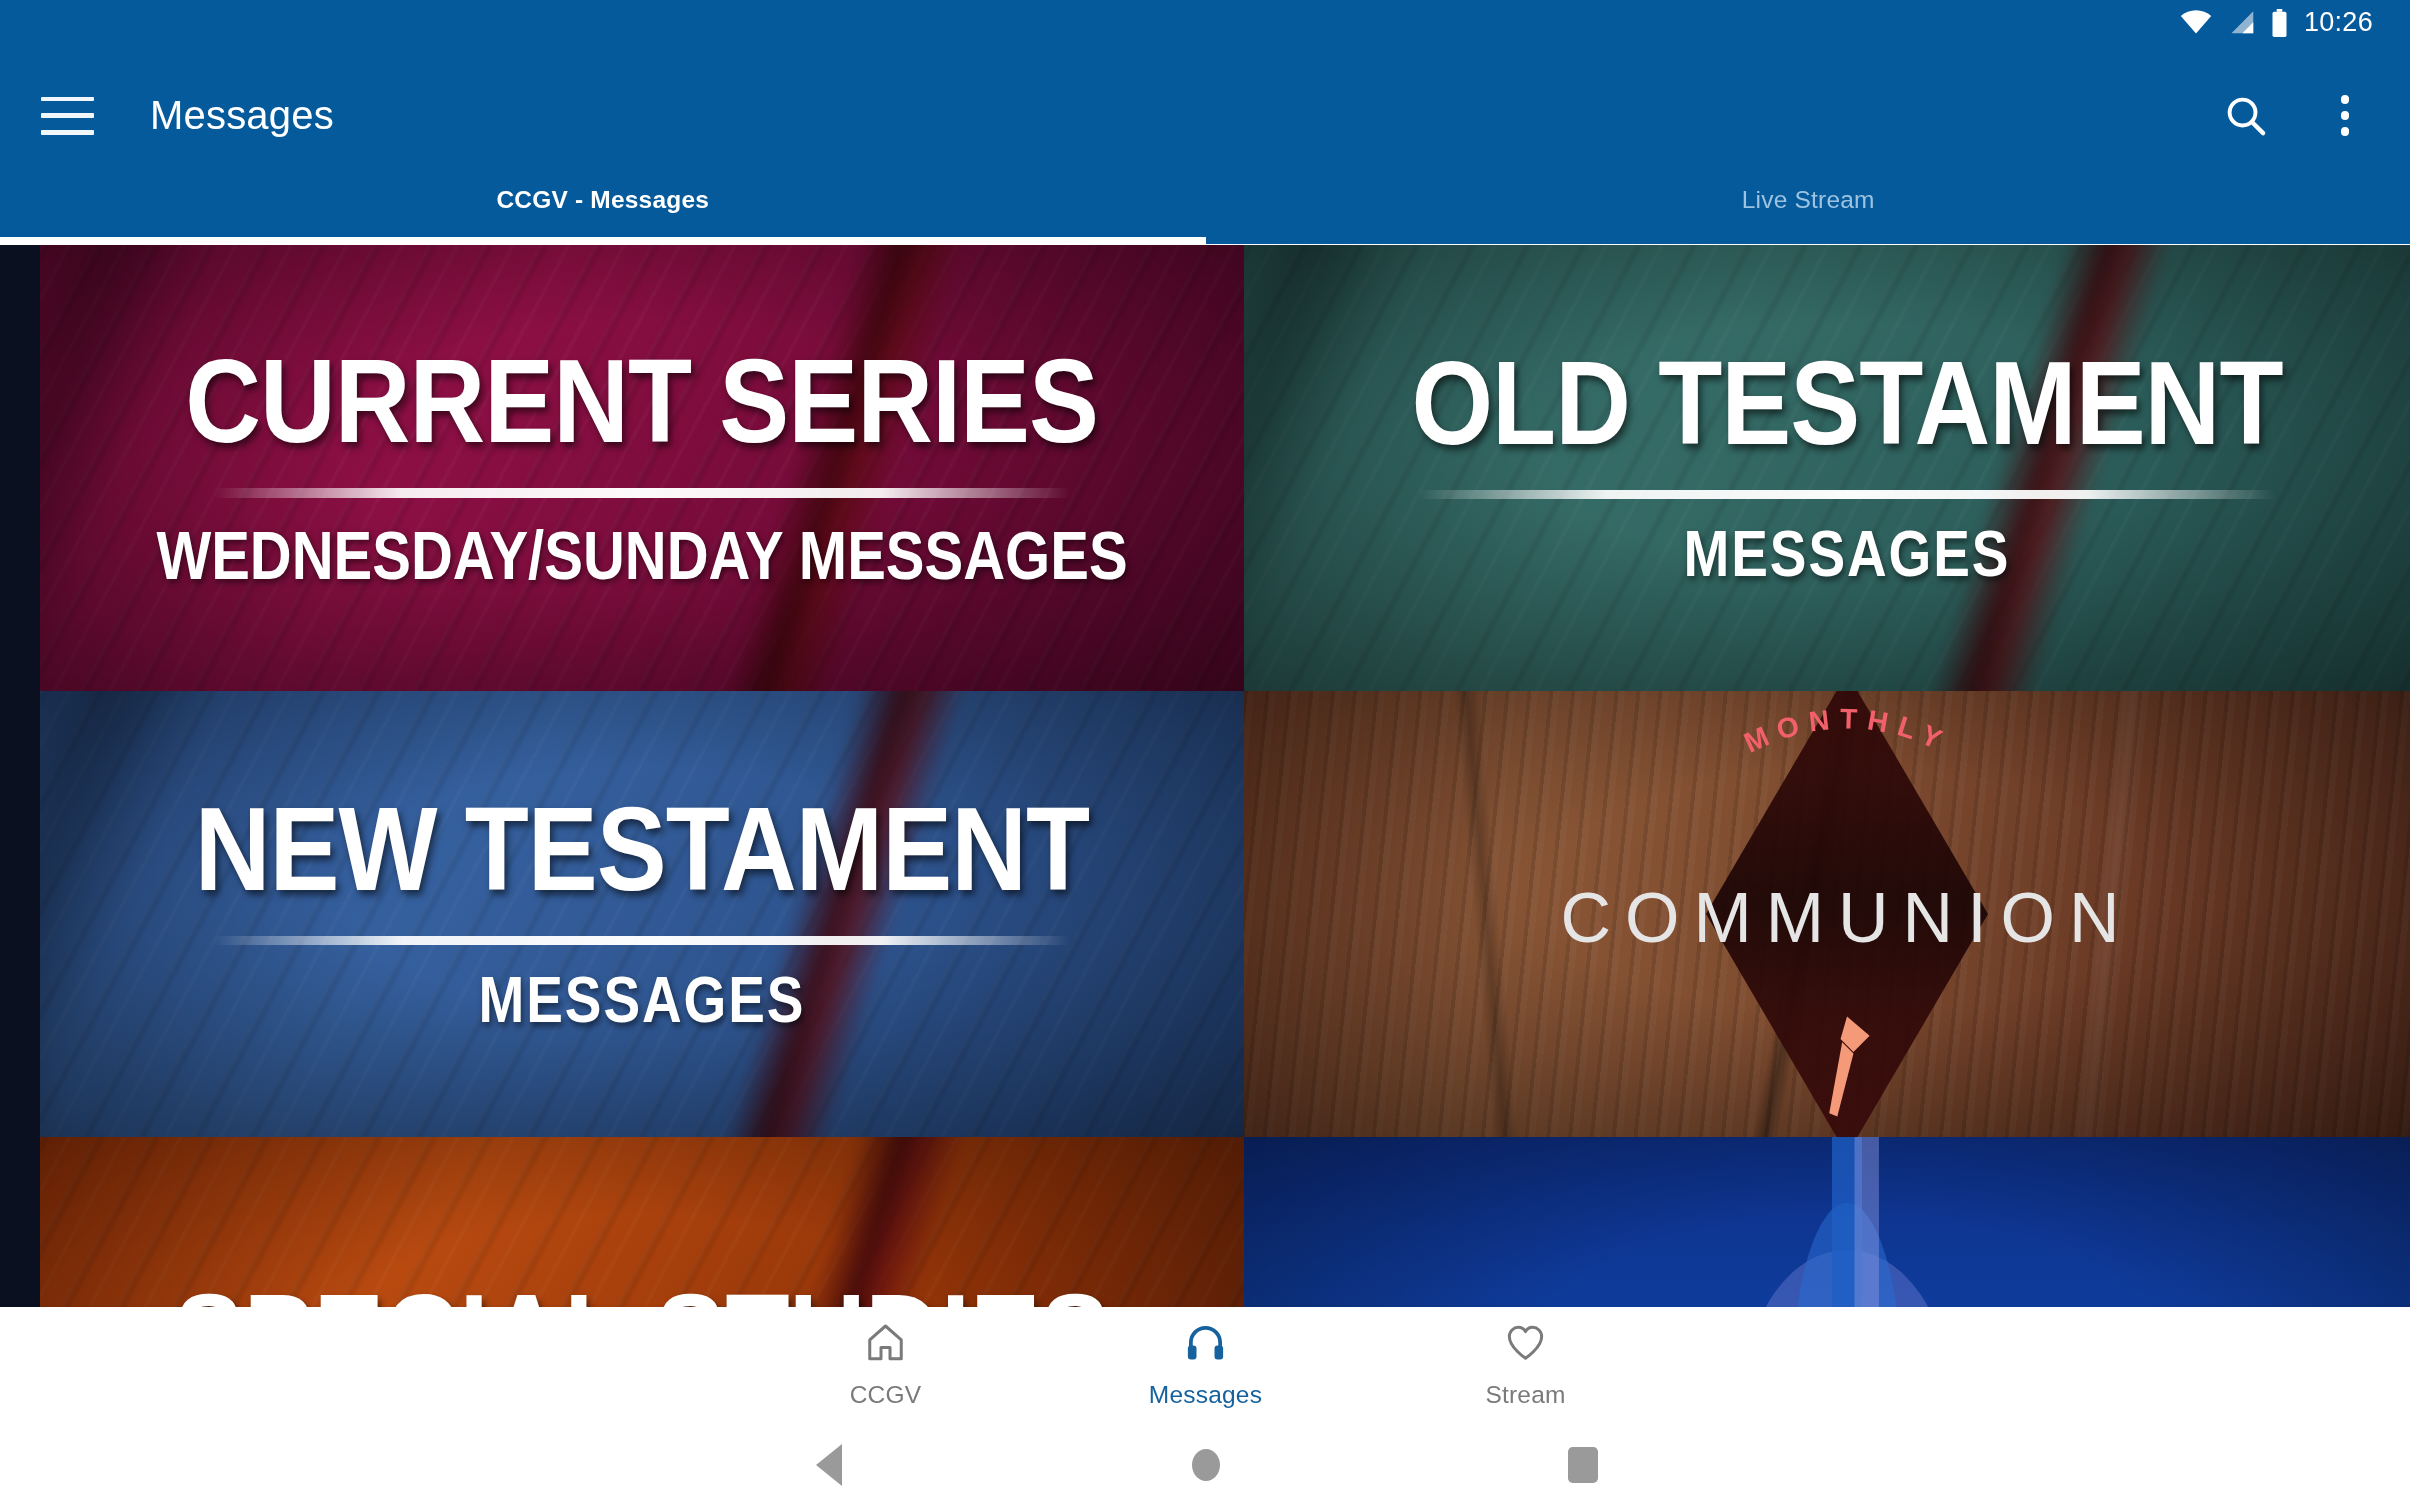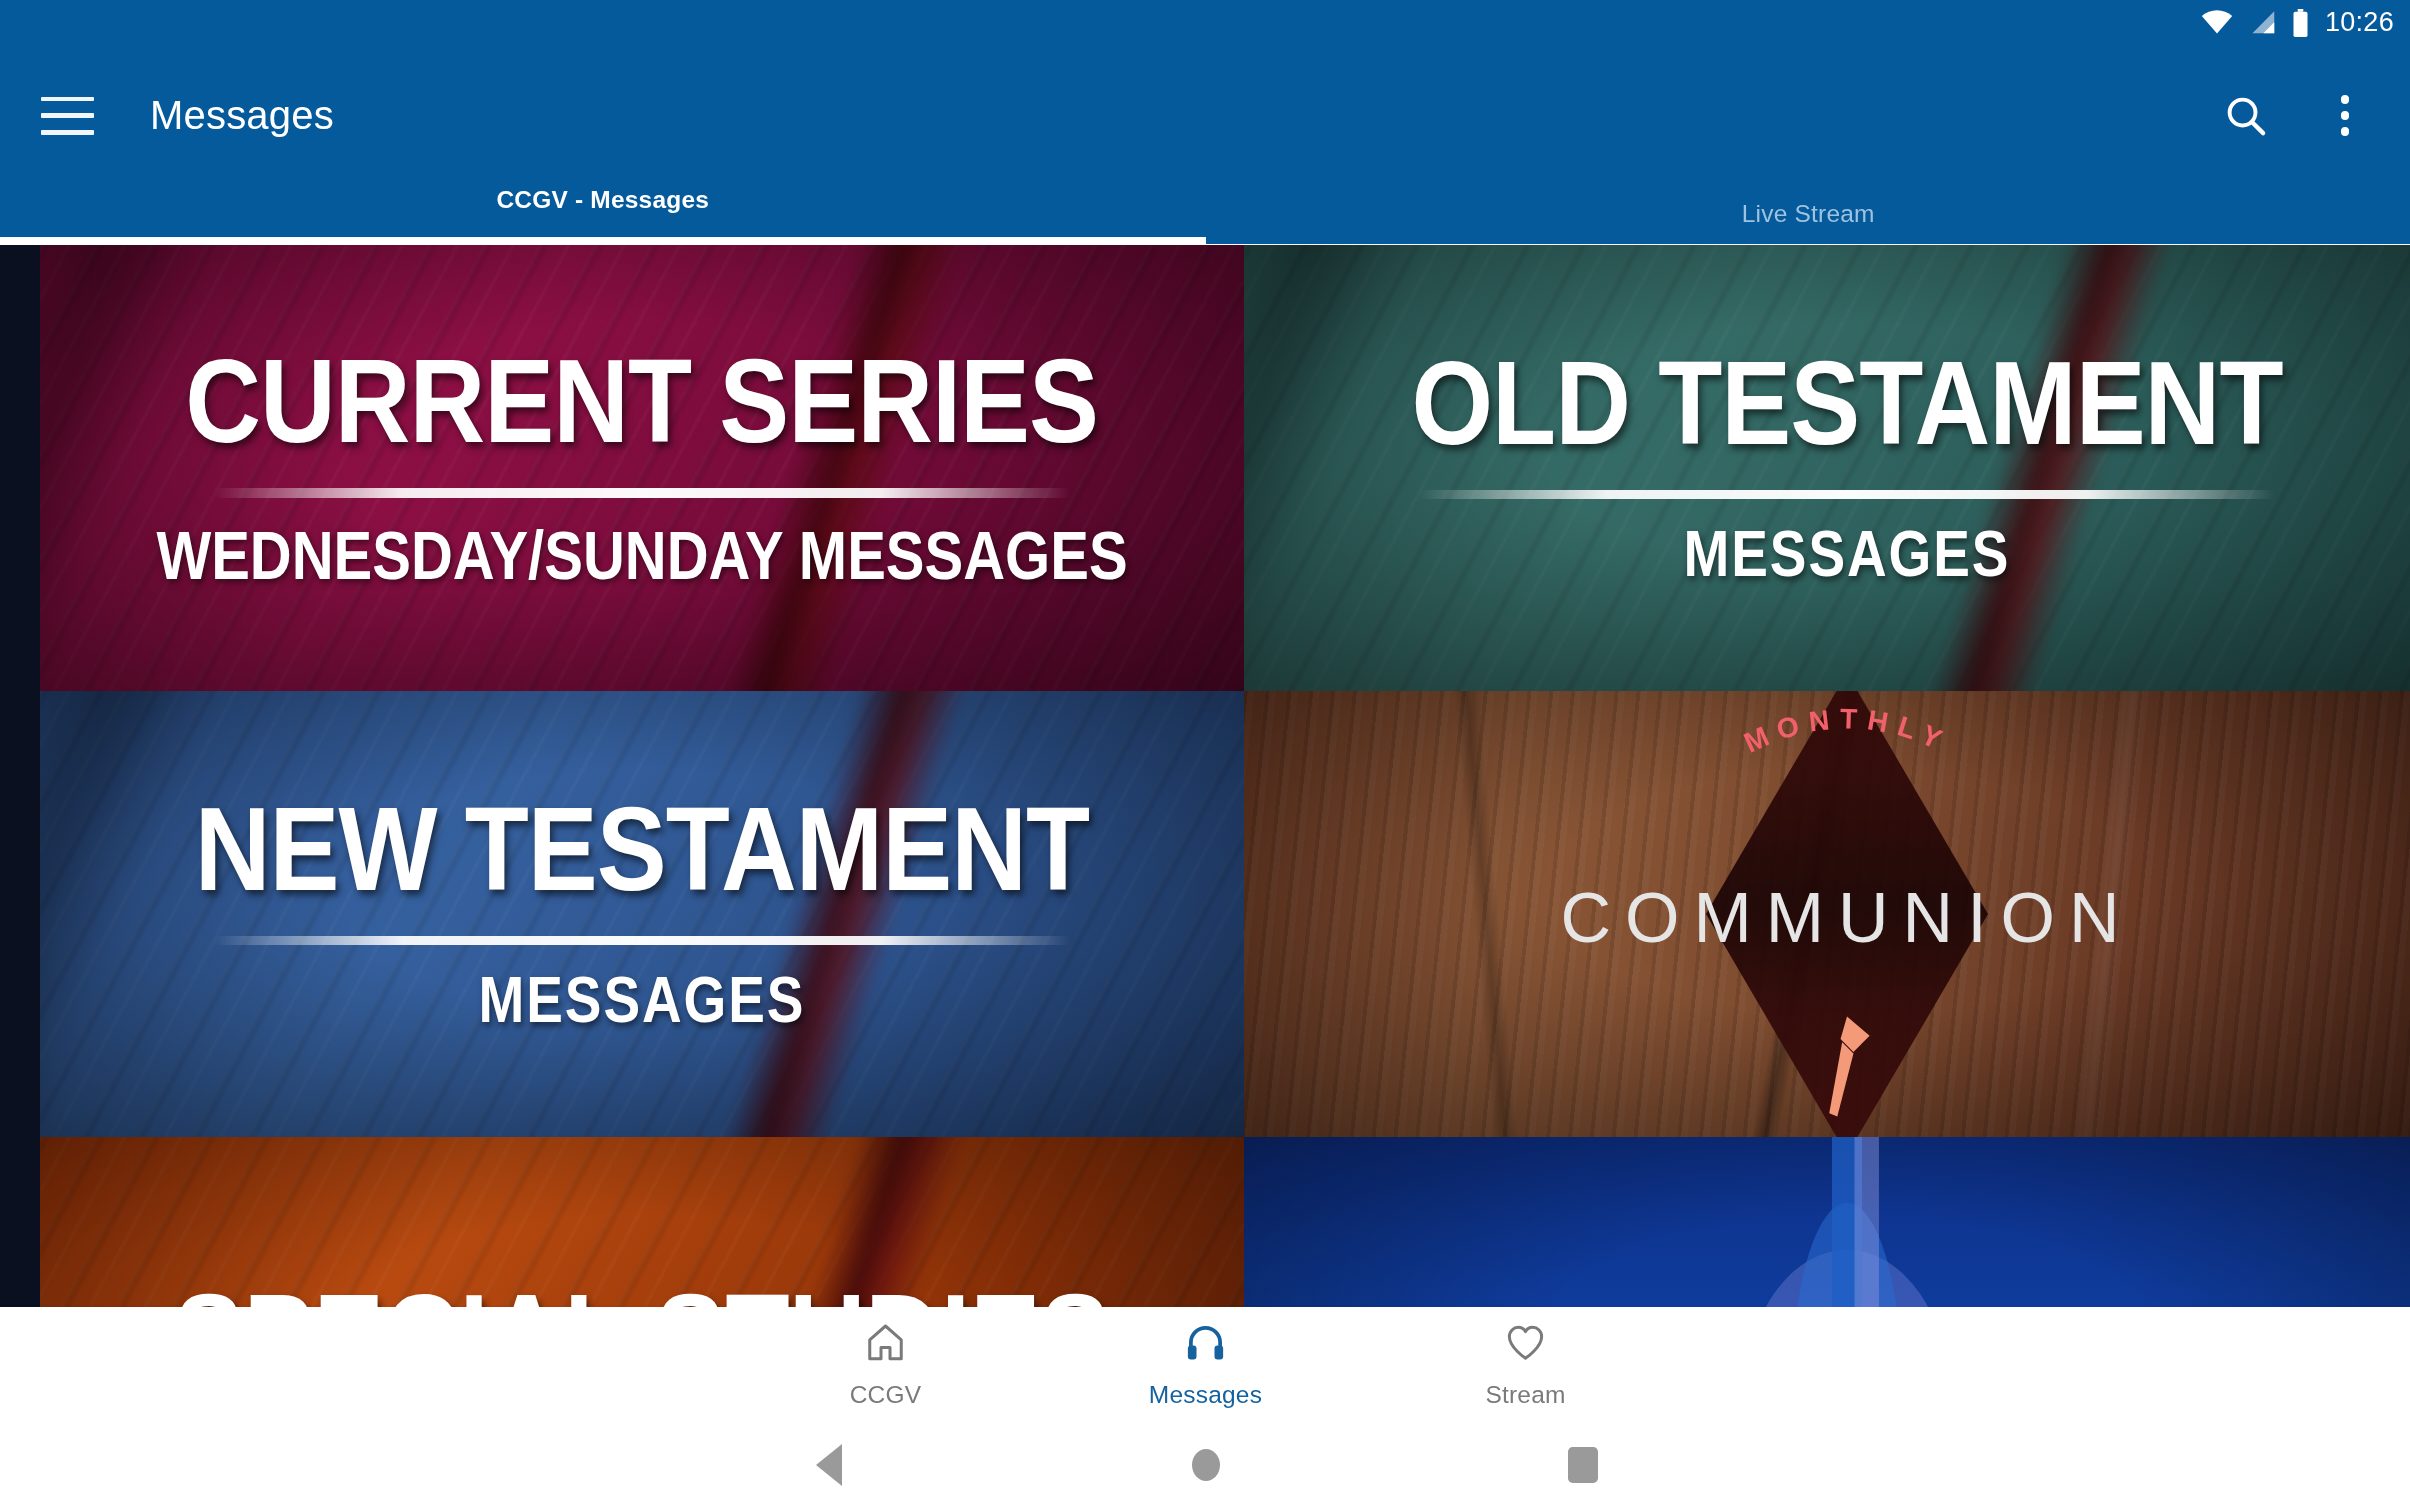--- a/index.html
+++ b/index.html
@@ -9,21 +9,21 @@
     font-family:"Liberation Sans", sans-serif;
     overflow:hidden;
   }
   .screen { position:relative; width:2411px; height:1507px; background:#ffffff; }
 
   
   .statusbar {
     position:absolute; top:0; left:0; width:2411px; height:45px;
     background:#055A9C;
     display:flex; align-items:center; justify-content:flex-end;
-    padding-right:17px; gap:15px;
+    padding-right:38px; gap:15px;
   }
   .st-icon { display:flex; align-items:center; }
   .st-time {
     color:#ffffff; font-size:27px; letter-spacing:0.3px;
     font-family:"Liberation Sans", sans-serif;
   }
 
   
   .appbar {
     position:absolute; top:45px; left:0; width:2411px; height:141px;
@@ -51,21 +51,21 @@
   .tabbar {
     position:absolute; top:186px; left:0; width:2411px; height:58px;
     background:#055A9C; display:flex;
   }
   .tab {
     flex:1; display:flex; justify-content:center;
     position:relative; cursor:pointer;
   }
   .tab span { font-size:24.5px; font-weight:700; letter-spacing:0.2px; }
   .tab.active span { color:#ffffff; }
-  .tab.inactive span { color:#9dc3e0; font-weight:400;margin-top:14px; }
+  .tab.inactive span { color:#9dc3e0; font-weight:400; }
   .tab.active::after {
     content:""; position:absolute; left:0; right:0; bottom:0;
     height:7.5px; background:#ffffff;
   }
 
   
   .content {
     position:absolute; top:245px; left:0; width:2411px; height:1062px;
     overflow:hidden; background:#0b1020;padding-left:40px;
   }

